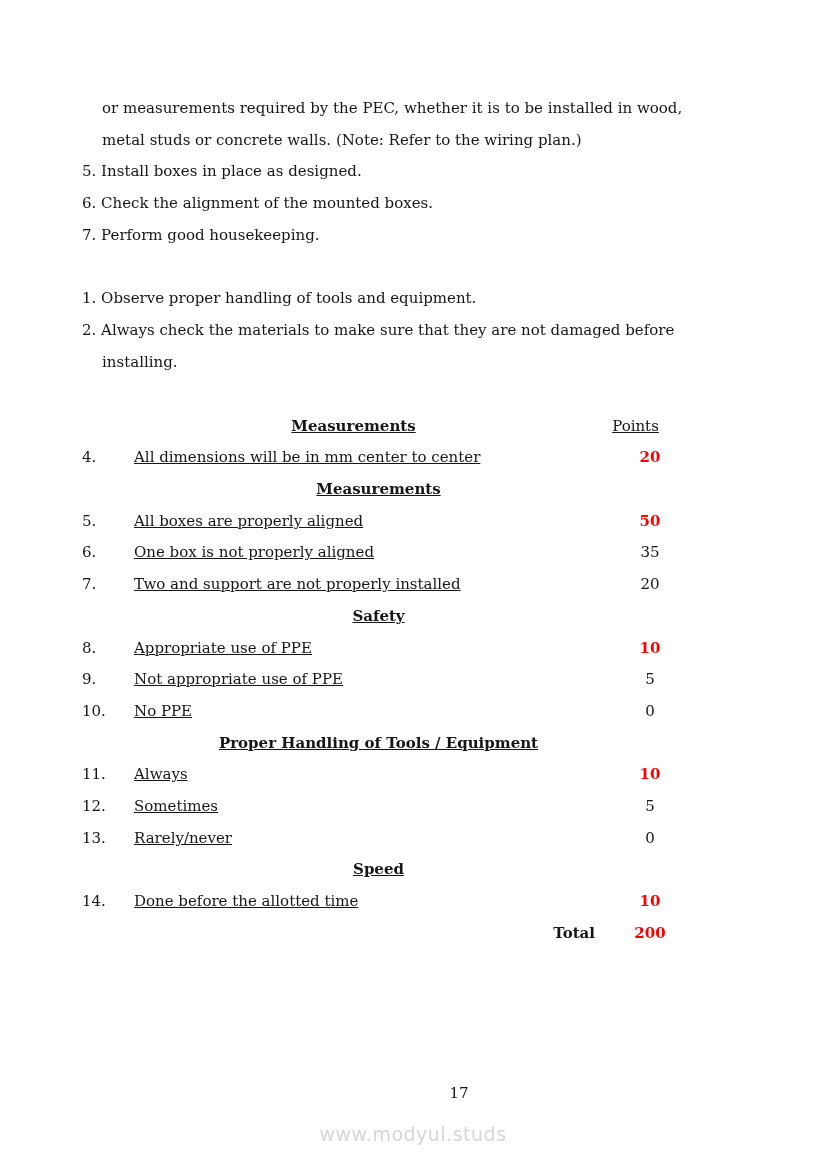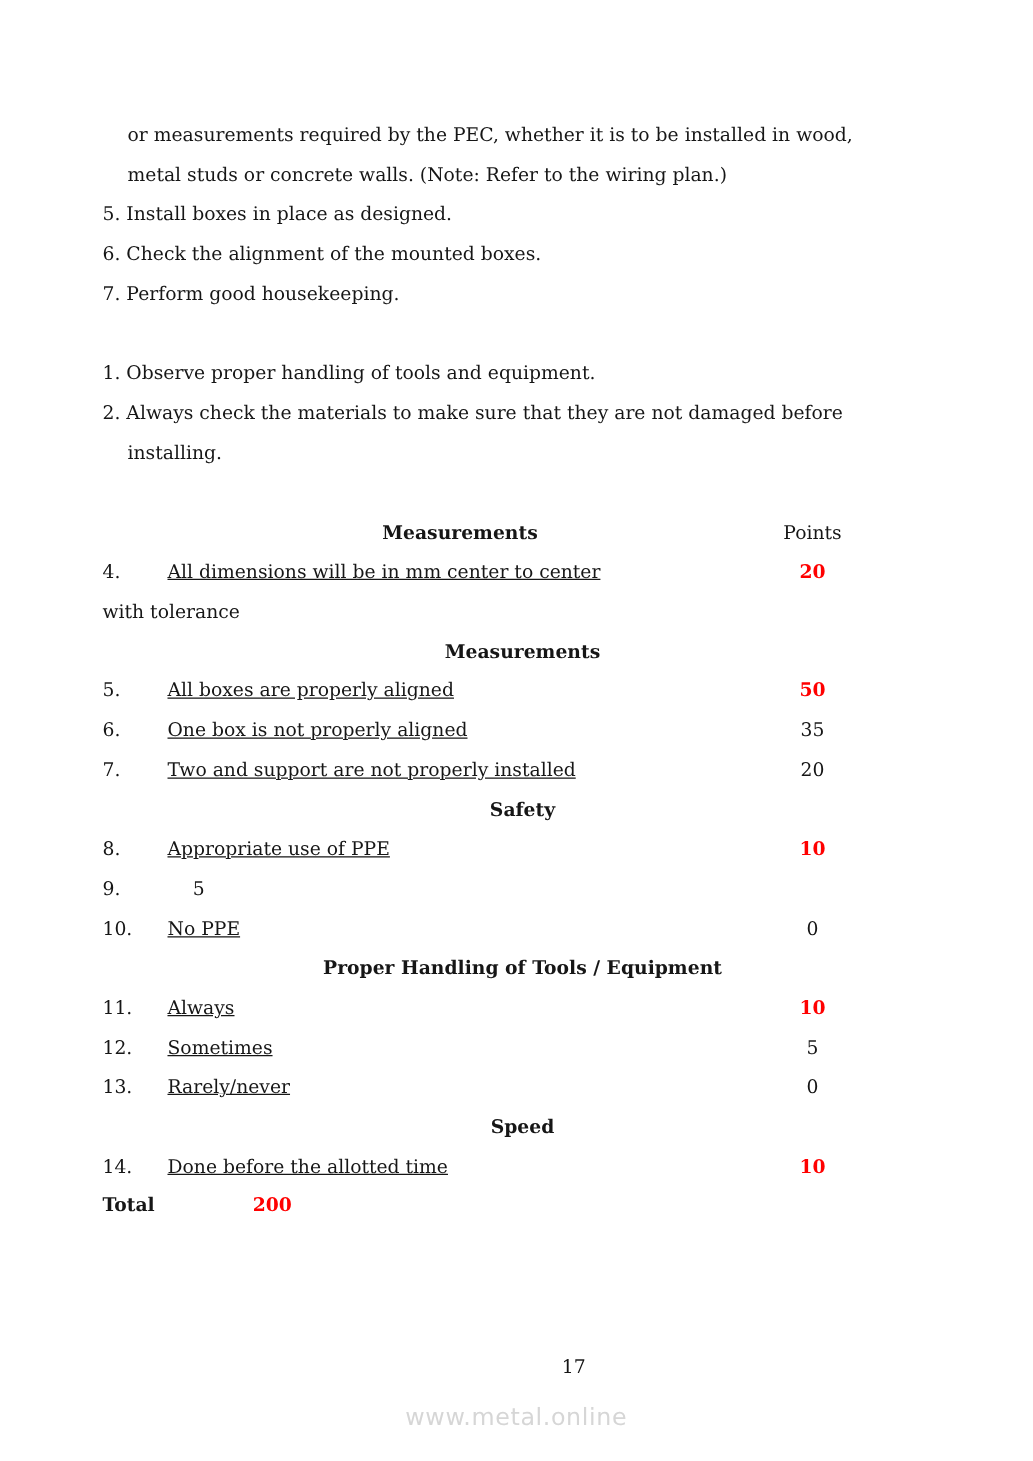--- a/index.html
+++ b/index.html
@@ -10,22 +10,22 @@
     font-size:15px;
     color:#161616;
   }
   .doc { position:absolute; left:82px; top:93px; width:593px; }
   .line { height:31.7px; line-height:31.7px; white-space:nowrap; }
   .indent { padding-left:20px; }
   .bold { font-weight:bold; }
   .rubric-heading { font-weight:bold; text-decoration:underline; text-underline-offset:3px; }
 
   .rrow { height:31.7px; display:flex; align-items:center; }
-  .rrow.section { justify-content:flex-end; }
-  .rrow.total { justify-content:flex-start;gap:39px; }
+  .rrow.section { justify-content:center;text-decoration:underline; }
+  .rrow.total { justify-content:flex-end; }
   .num-cell { flex:0 0 52px; width:52px; }
   .text-cell { flex:1 1 auto; min-width:0; white-space:nowrap;text-decoration:underline; }
   .cont-cell { flex:1 1 auto; white-space:nowrap; }
   .sec-label { width:514px; text-align:center; font-weight:bold; white-space:nowrap; }
   .pts-cell { flex:0 0 50px; width:50px; text-align:center; white-space:nowrap; }
   .pts-red { color:var(--highlight,#ff0000); font-weight:bold; }
   .total-label { font-weight:bold; margin-right:30px; }
 
   .pagenum {
     position:absolute; top:1083px; left:0; width:826px; height:20px;
@@ -64,23 +64,20 @@
   <div>
       <div class="rrow section">
         <div class="sec-label">Measurements</div>
         <div class="pts-cell">Points</div>
       </div>
       <div class="rrow item">
         <div class="num-cell">4.</div>
         <div class="text-cell">All dimensions will be in mm center to center</div>
         <div class="pts-cell pts-red">20</div>
       </div>
-      <div class="rrow cont">
-        <div class="cont-cell">with tolerance</div>
-      </div>
       <div class="rrow section">
         <div class="sec-label">Measurements</div>
       </div>
       <div class="rrow item">
         <div class="num-cell">5.</div>
         <div class="text-cell">All boxes are properly aligned</div>
         <div class="pts-cell pts-red">50</div>
       </div>
       <div class="rrow item">
         <div class="num-cell">6.</div>
@@ -95,20 +92,21 @@
       <div class="rrow section">
         <div class="sec-label">Safety</div>
       </div>
       <div class="rrow item">
         <div class="num-cell">8.</div>
         <div class="text-cell">Appropriate use of PPE</div>
         <div class="pts-cell pts-red">10</div>
       </div>
       <div class="rrow item">
         <div class="num-cell">9.</div>
+        <div class="text-cell">Not appropriate use of PPE</div>
         <div class="pts-cell">5</div>
       </div>
       <div class="rrow item">
         <div class="num-cell">10.</div>
         <div class="text-cell">No PPE</div>
         <div class="pts-cell">0</div>
       </div>
       <div class="rrow section">
         <div class="sec-label">Proper Handling of Tools / Equipment</div>
       </div>
@@ -138,13 +136,13 @@
       <div class="rrow total">
         <div class="total-label">Total</div>
         <div class="pts-cell pts-red">200</div>
       </div>
     </div>
 
 </div>
 
 <div class="pagenum">17</div>
 
-<div class="watermark">www.metal.online</div>
+<div class="watermark">www.modyul.studs</div>
 
 </body></html>

